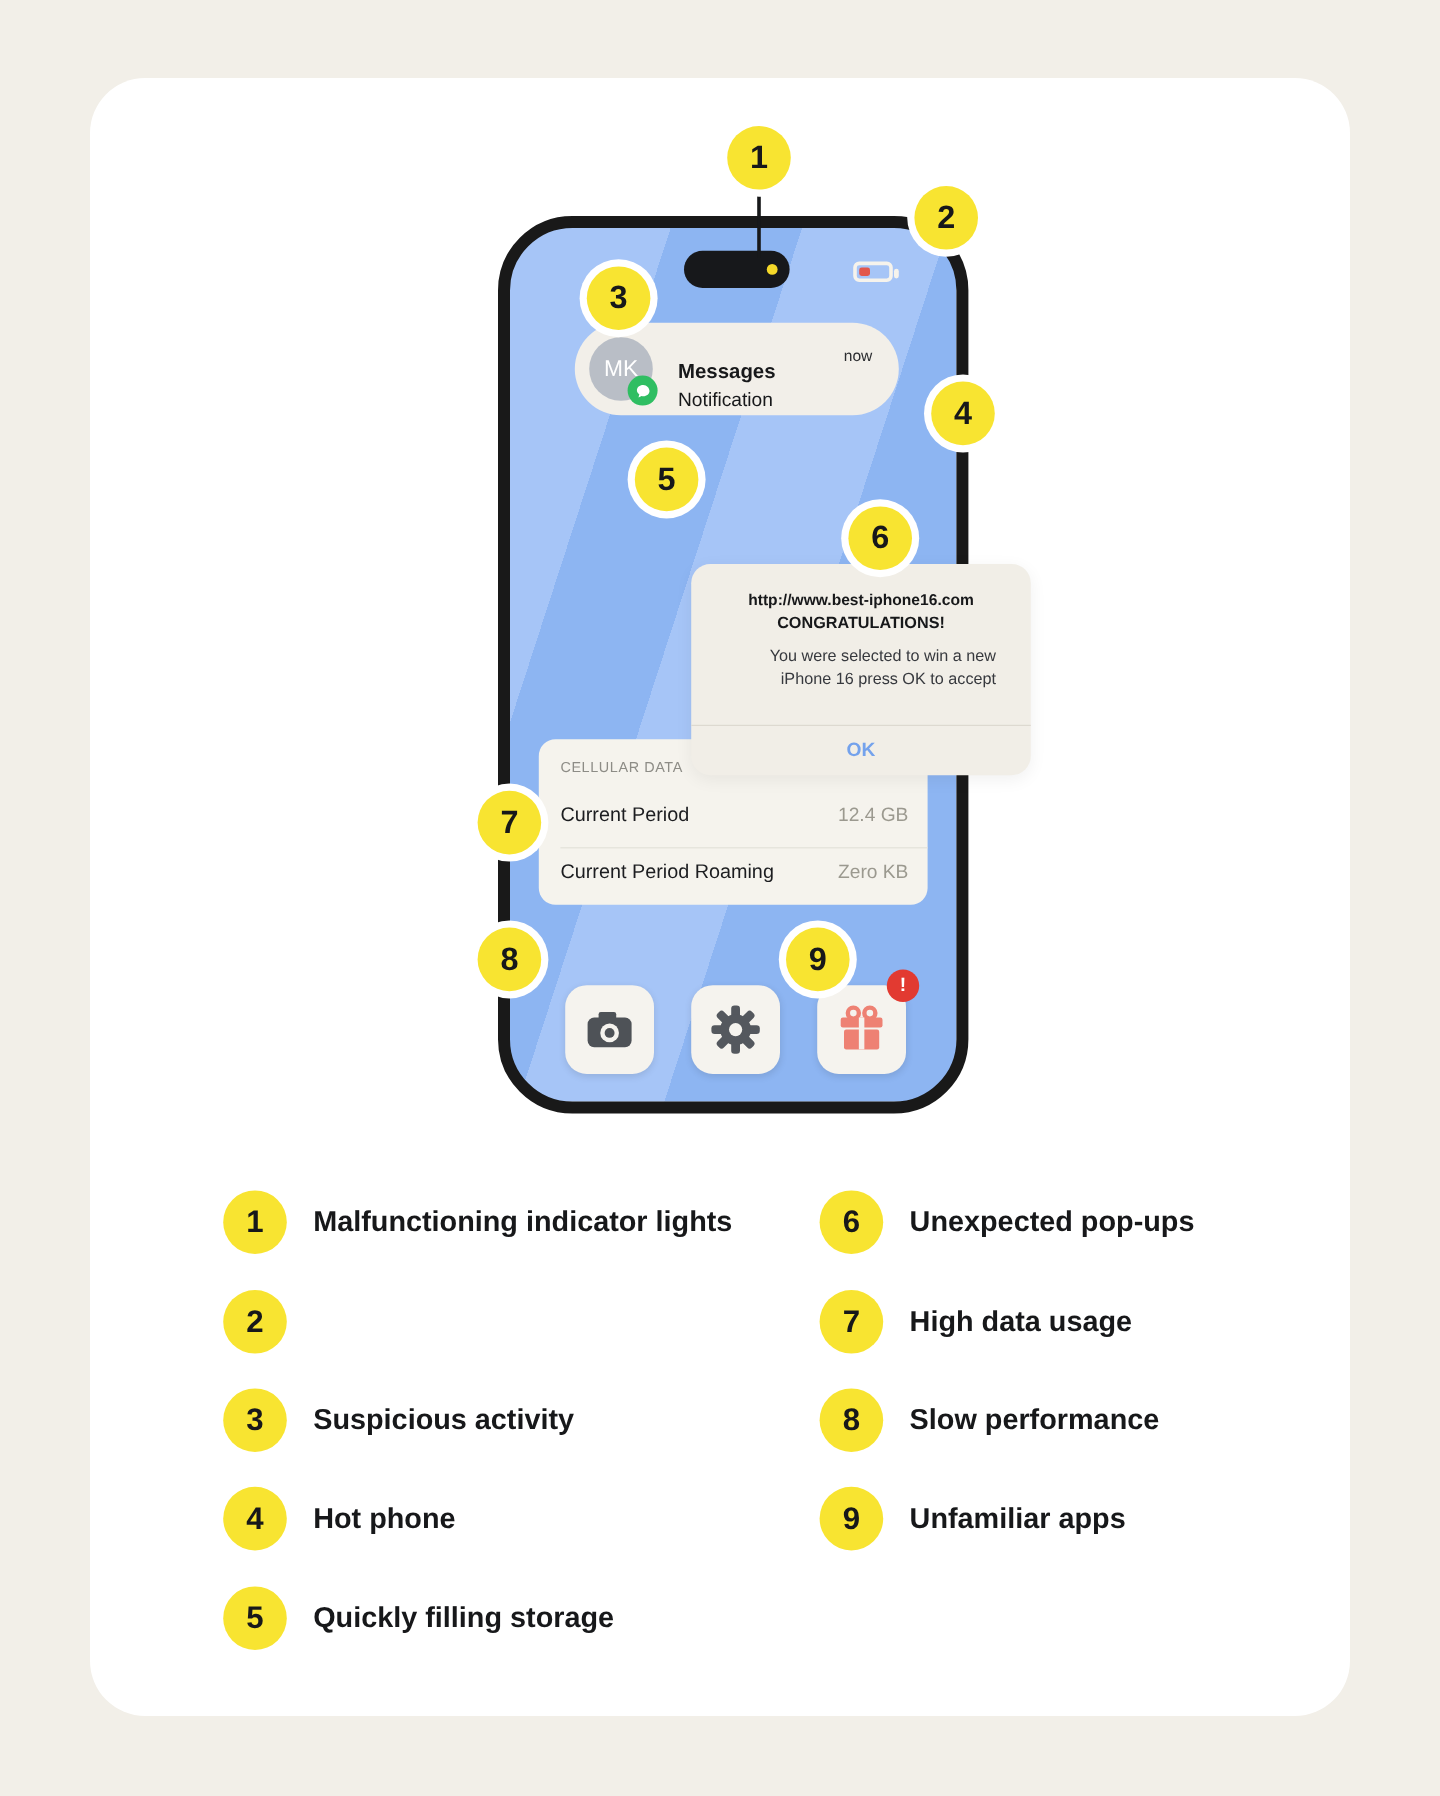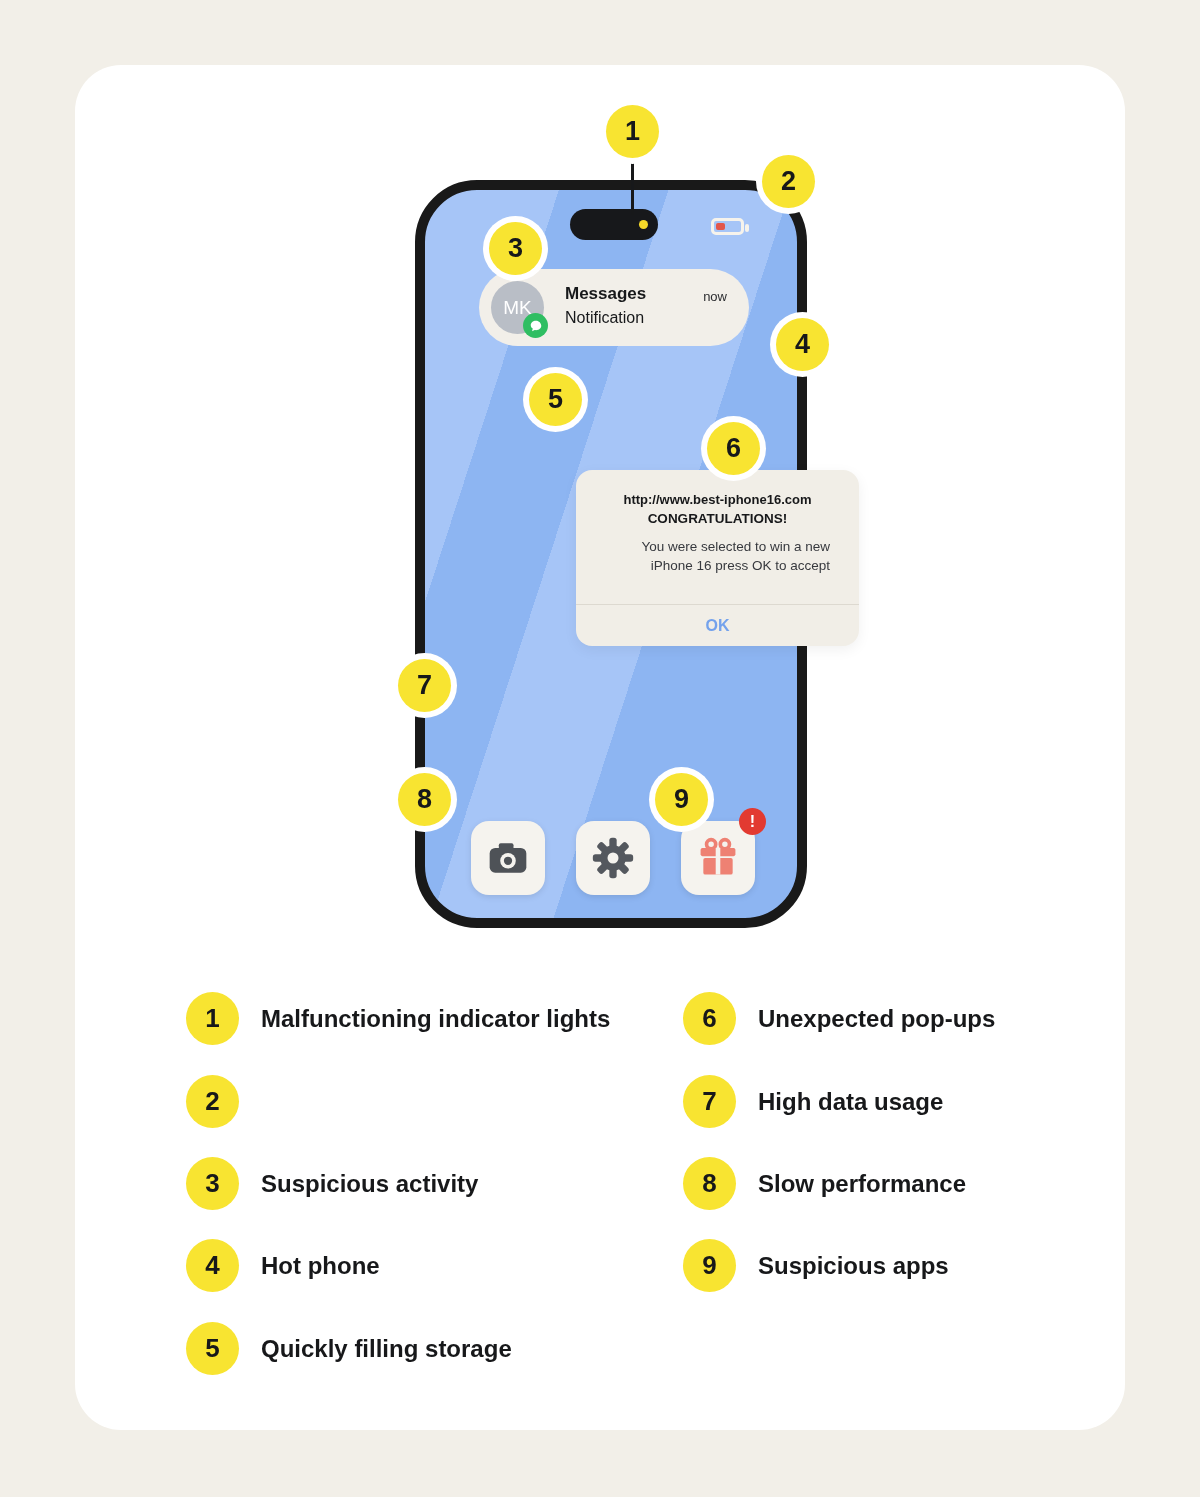--- a/index.html
+++ b/index.html
@@ -17,21 +17,21 @@
   .battery::after{content:"";position:absolute;right:-8px;top:3px;width:4px;height:8px;background:#f6f3ec;border-radius:2px;}
   .battery-fill{position:absolute;left:2px;top:2px;bottom:2px;width:9px;background:#e2574c;border-radius:2px;}
 
   
   .notification{position:absolute;left:54px;top:79px;width:270px;height:77px;background:#f2efe9;border-radius:39px;}
   .avatar{position:absolute;left:12px;top:12px;width:53px;height:53px;border-radius:50%;background:#b9bec6;
     display:flex;align-items:center;justify-content:center;color:#fff;font-size:19px;font-weight:500;}
   .chat-badge{position:absolute;left:44px;top:44px;width:25px;height:25px;border-radius:50%;background:#2fbe62;
     display:flex;align-items:center;justify-content:center;}
   .notif-text{position:absolute;left:86px;top:15px;}
-  .notif-app{font-size:17px;font-weight:700;color:#17181a;}
+  .notif-app{font-size:17px;font-weight:700;color:#17181a;margin-top:16px;}
   .notif-title{font-size:16px;color:#17181a;margin-top:5px;}
   .notif-time{position:absolute;right:22px;top:20px;font-size:13px;font-weight:400;color:#2c2d30;}
 
   
   .cellular{position:absolute;left:24px;top:426px;width:324px;height:138px;background:#f5f3ed;border-radius:14px;}
   .cellular-header{position:absolute;left:18px;top:16px;font-size:12px;letter-spacing:.5px;color:#8d8c86;}
   .cell-row{position:absolute;left:18px;right:16px;display:flex;justify-content:space-between;align-items:center;}
   .cell-row.r1{top:54px;}
   .cell-row.r2{top:102px;}
   .cell-label{font-size:16.5px;color:#1c1d20;}
@@ -99,20 +99,32 @@
           <path d="M8 2c-3.5 0-6 2.2-6 5 0 1.6.9 3 2.3 3.9L3.5 14l3-1.4c.5.1 1 .2 1.5.2 3.5 0 6-2.2 6-5S11.5 2 8 2z" fill="#ffffff"></path>
         </svg>
       </div>
       <div class="notif-text">
         <div class="notif-app">Messages</div>
         <div class="notif-title">Notification</div>
       </div>
       <div class="notif-time">now</div>
     </div>
 
+    <div class="cellular">
+      <div class="cellular-header">CELLULAR DATA</div>
+      <div class="cell-row r1">
+        <span class="cell-label">Current Period</span>
+        <span class="cell-value">12.4 GB</span>
+      </div>
+      <div class="cell-divider"></div>
+      <div class="cell-row r2">
+        <span class="cell-label">Current Period Roaming</span>
+        <span class="cell-value">Zero KB</span>
+      </div>
+    </div>
 
     <div class="tile camera">
       <svg width="44" height="44" viewBox="0 0 48 48">
         <rect x="14" y="8" width="16" height="8" rx="2" fill="#4e5257"></rect>
         <rect x="4" y="13" width="40" height="27" rx="6" fill="#4e5257"></rect>
         <circle cx="24" cy="27" r="8.5" fill="#f5f3ee"></circle>
         <circle cx="24" cy="27" r="4.5" fill="#4e5257"></circle>
       </svg>
     </div>
     <div class="tile gear">
@@ -187,15 +199,15 @@
   <div class="legend-row" style="left:683px;top:1075px;">
     <div class="legend-num">7</div>
     <div class="legend-label">High data usage</div>
   </div>
   <div class="legend-row" style="left:683px;top:1157px;">
     <div class="legend-num">8</div>
     <div class="legend-label">Slow performance</div>
   </div>
   <div class="legend-row" style="left:683px;top:1239px;">
     <div class="legend-num">9</div>
-    <div class="legend-label">Suspicious apps</div>
+    <div class="legend-label">Unfamiliar apps</div>
   </div>
 </div>
 
 </body></html>

